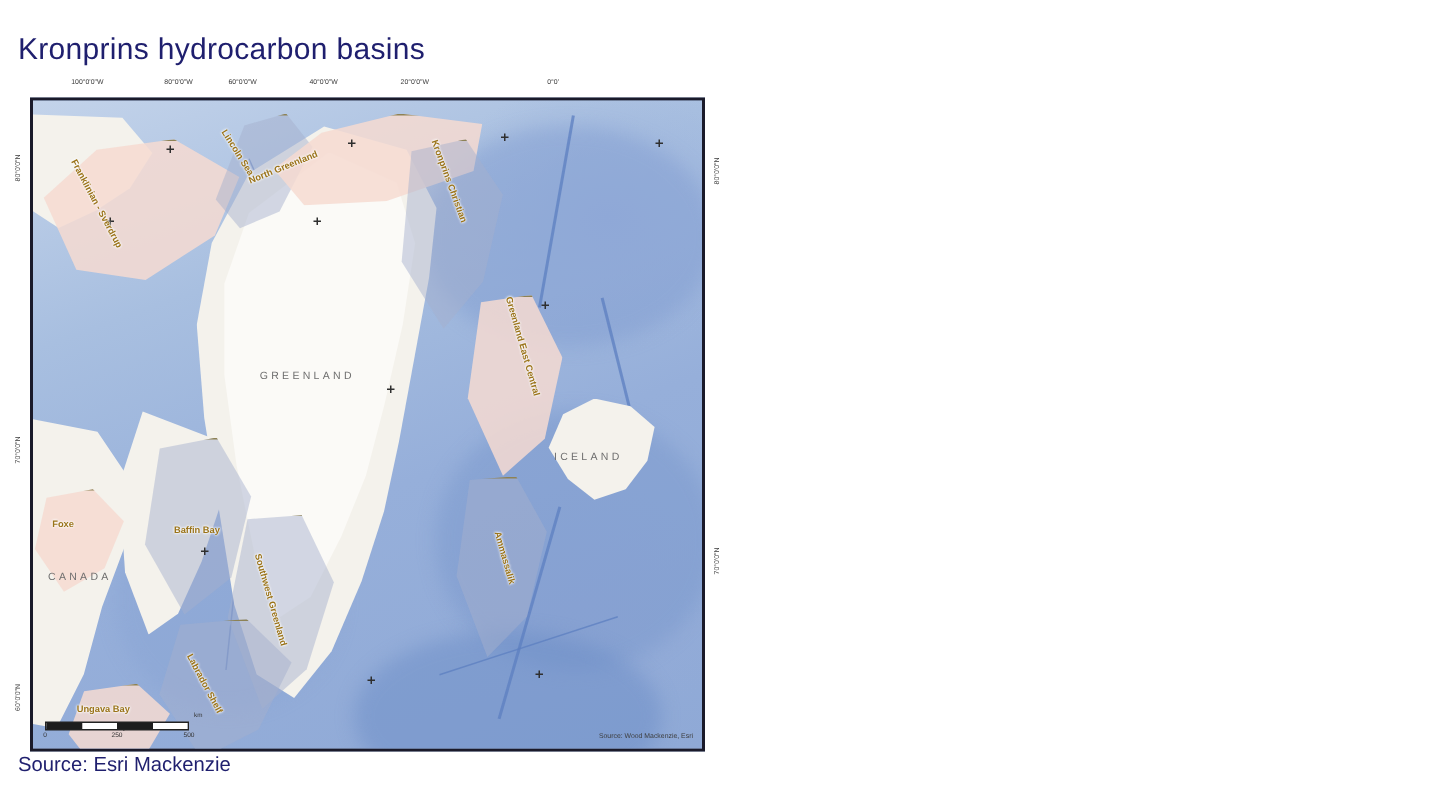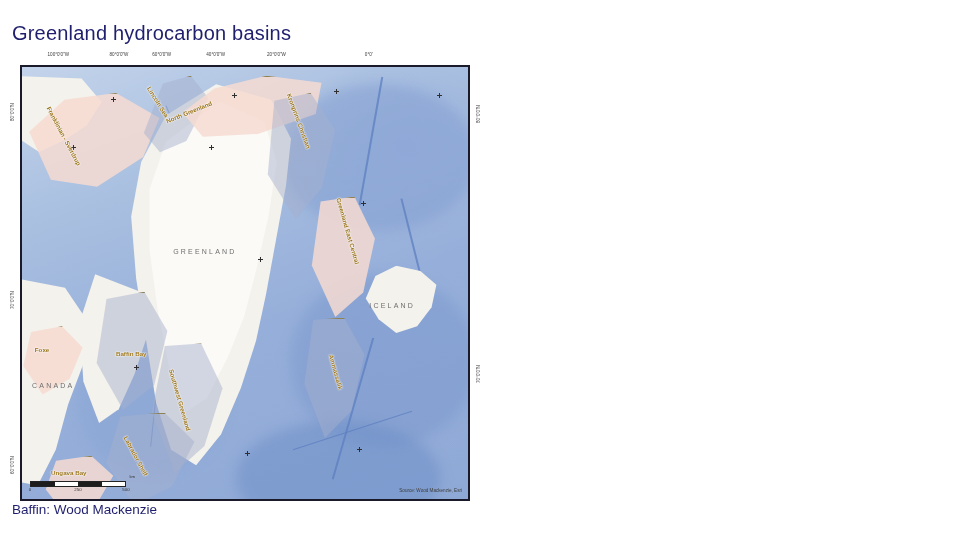--- a/index.html
+++ b/index.html
@@ -95,21 +95,21 @@
   .msource{
     position:absolute;right:6px;bottom:6px;
     font-size:4.6px;color:#3c3c3c;white-space:nowrap;
   }
 </style>
 </head>
 <body>
 
 <div class="slide">
 
-  <div class="title">Greenland hydrocarbon basins</div>
+  <div class="title">Kronprins hydrocarbon basins</div>
 
   <div class="figure">
 
     <div class="axis-top">
         <span style="left: 8.5%;">100°0'0"W</span>
         <span style="left: 22%;">80°0'0"W</span>
         <span style="left: 31.5%;">60°0'0"W</span>
         <span style="left: 43.5%;">40°0'0"W</span>
         <span style="left: 57%;">20°0'0"W</span>
         <span style="left: 77.5%;">0°0'</span>
@@ -221,15 +221,15 @@
           <div class="mlabel" style="left: 25.5%; top: 90%; color: rgb(154, 115, 25); transform: translate(-50%, -50%) rotate(62deg);">Labrador Shelf</div>
           <div class="mlabel" style="left: 4.5%; top: 65.5%; color: rgb(154, 115, 25); transform: translate(-50%, -50%) rotate(0deg);">Foxe</div>
           <div class="mlabel" style="left: 10.5%; top: 94%; color: rgb(154, 115, 25); transform: translate(-50%, -50%) rotate(0deg);">Ungava Bay</div>
           <div class="clabel" style="left: 41%; top: 42.5%; transform: translate(-50%, -50%);">GREENLAND</div>
           <div class="clabel" style="left: 83%; top: 55%; transform: translate(-50%, -50%);">ICELAND</div>
           <div class="clabel" style="left: 7%; top: 73.5%; transform: translate(-50%, -50%);">CANADA</div>
         </div>
     </div>
   </div>
 
-  <div class="caption">Baffin: Wood Mackenzie</div>
+  <div class="caption">Source: Esri Mackenzie</div>
 
 </div>
 
 </body></html>

